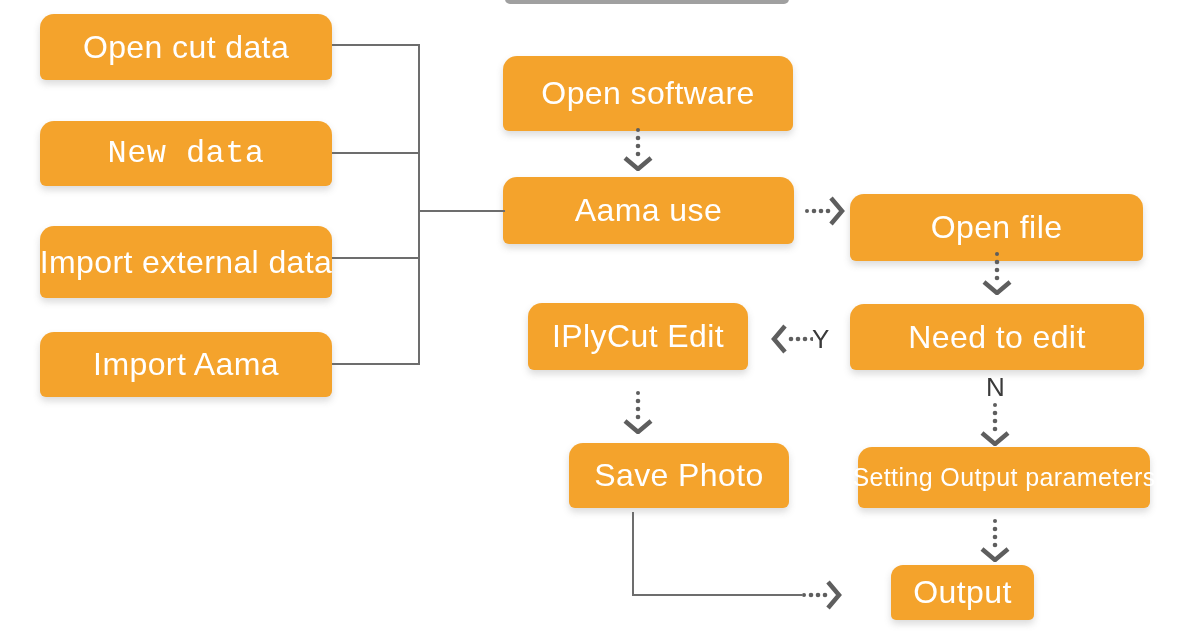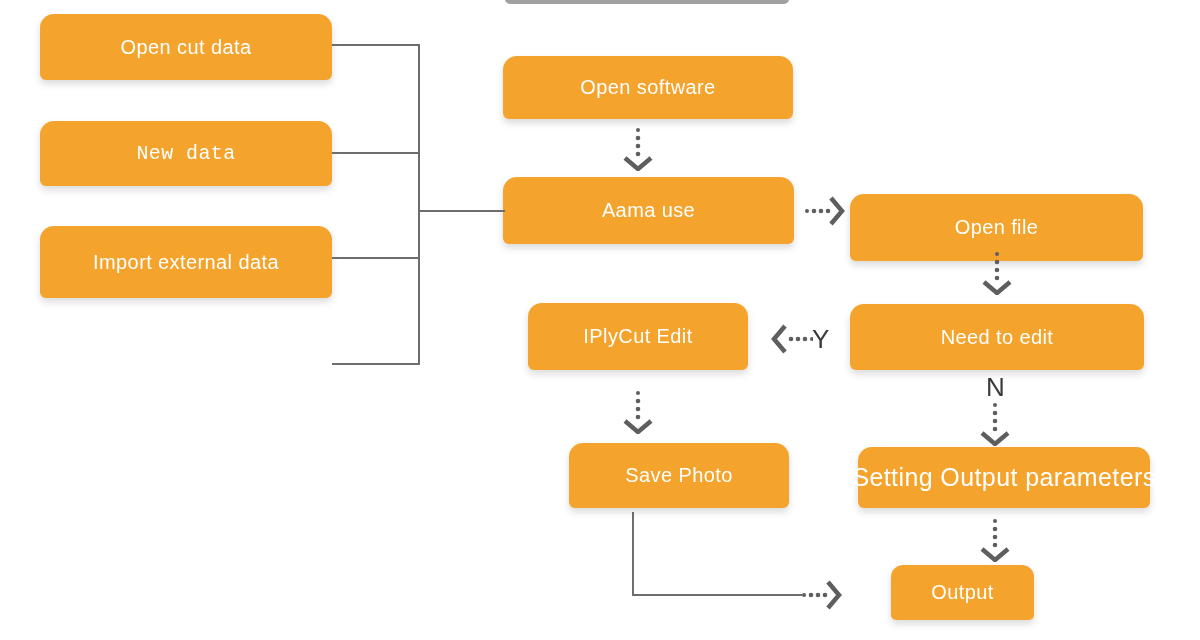--- a/index.html
+++ b/index.html
@@ -6,29 +6,29 @@
   .stage{
     position:relative;width:1200px;height:640px;overflow:hidden;
     background:#ffffff;
     font-family:"Liberation Sans","DejaVu Sans",sans-serif;
   }
   .node{
     position:absolute;display:flex;align-items:center;justify-content:center;
     background:#F4A32C;color:#ffffff;
     border-radius:14px 14px 6px 6px;
     box-shadow:0 4px 7px rgba(90,90,90,0.22);
-    font-size:20px;letter-spacing:0.4px;text-align:center;
+    font-size:32px;letter-spacing:0.4px;text-align:center;
   }
   .node .node-label{padding:0 10px;white-space:nowrap;}
   
   .pos-open-cut-data{left:40px;top:14px;width:292px;height:66px;}
   .pos-new-data{left:40px;top:121px;width:292px;height:65px;font-family:Liberation Mono, monospace;}
   .pos-import-external-data{left:40px;top:226px;width:292px;height:72px;}
   .pos-import-aama{left:40px;top:332px;width:292px;height:65px;}
-  .pos-open-software{left:503px;top:56px;width:290px;height:63px;}
+  .pos-open-software{left:503px;top:56px;width:290px;height:75px;}
   .pos-first-use{left:503px;top:177px;width:291px;height:67px;}
   .pos-open-file{left:850px;top:175px;width:293px;height:67px;margin-top:19px;}
   .pos-need-to-edit{left:850px;top:304px;width:294px;height:66px;}
   .pos-iplycut-edit{left:528px;top:303px;width:220px;height:67px;text-align:right;}
   .pos-save-photo{left:528px;top:443px;width:220px;height:65px;margin-left:41px;}
   .pos-setting-output{left:858px;top:447px;width:292px;height:61px;font-size:25px;}
   .pos-output{left:891px;top:565px;width:143px;height:55px;border-radius:12px 12px 5px 5px;}
   
   .cutoff-bar{
     position:absolute;left:505px;top:-14px;width:284px;height:18px;
@@ -69,20 +69,23 @@
   <div class="cutoff-bar"></div>
 
   <div class="node pos-open-cut-data">
     <span class="node-label">Open cut data</span>
   </div>
   <div class="node pos-new-data">
     <span class="node-label">New data</span>
   </div>
   <div class="node pos-import-external-data">
     <span class="node-label">Import external data</span>
+  </div>
+  <div class="node pos-import-aama">
+    <span class="node-label">Import Aama</span>
   </div>
 
   <div class="node pos-open-software">
     <span class="node-label">Open software</span>
   </div>
   <div class="node pos-first-use">
     <span class="node-label">Aama use</span>
   </div>
   <div class="node pos-open-file">
     <span class="node-label">Open file</span>

